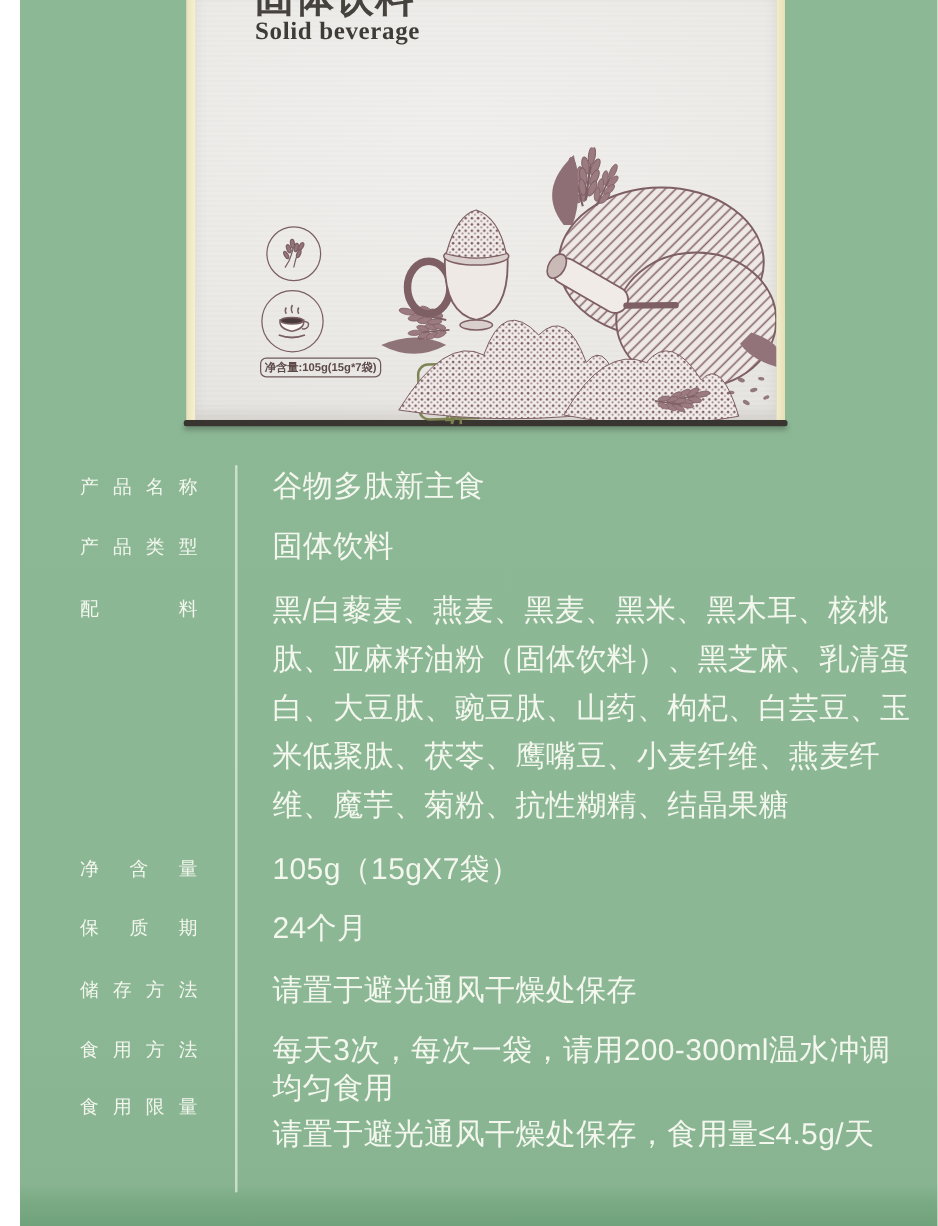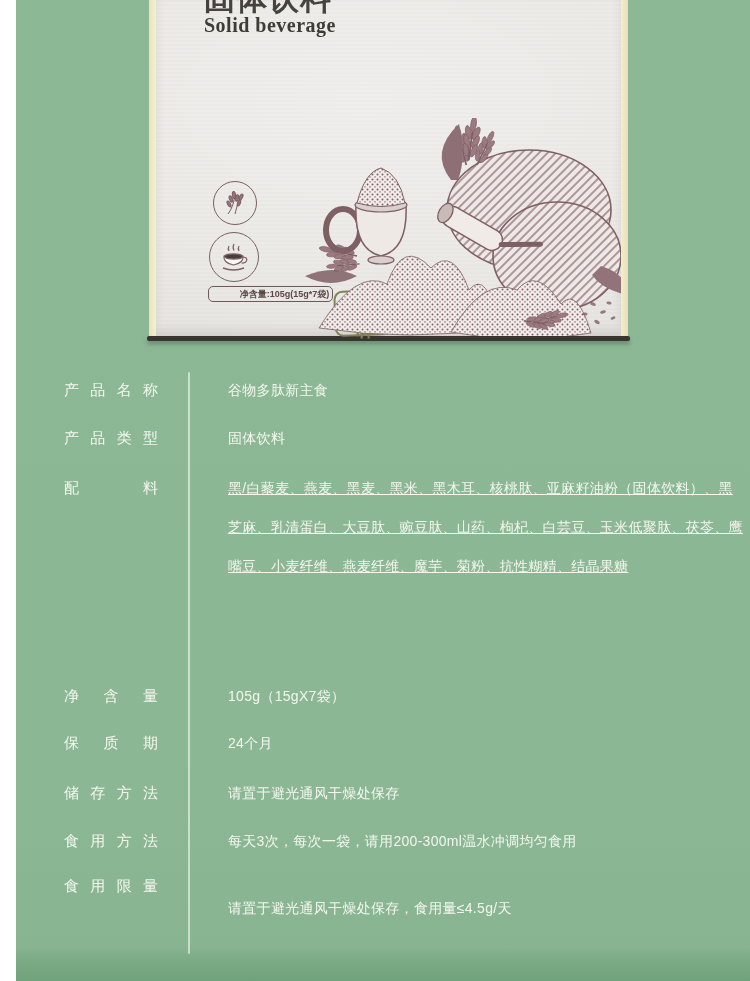--- a/index.html
+++ b/index.html
@@ -27,36 +27,36 @@
   .title-cn{position:absolute;left:55px;top:-22px;font-size:31px;font-weight:700;
     letter-spacing:1px;color:#46423E;white-space:nowrap;}
   .title-en{position:absolute;left:55px;top:14px;font-family:"Liberation Serif","DejaVu Serif",serif;
     font-size:20px;font-weight:700;letter-spacing:0.5px;color:#3F3C38;}
   .round-icon{position:absolute;border:1.6px solid #7A5F63;border-radius:50%;
     display:flex;align-items:center;justify-content:center;background:transparent;}
   .icon-wheat{left:64px;top:181px;width:42px;height:42px;}
   .icon-cup{left:60px;top:232px;width:48px;height:48px;}
   .net-badge{position:absolute;left:59px;top:286px;width:95px;height:14px;
     border:1px solid #6E585A;border-radius:5px;color:#5C4A48;font-size:9px;
-    line-height:14px;text-align:center;white-space:nowrap;font-weight:700;padding-left:28px;}
+    line-height:14px;text-align:center;white-space:nowrap;font-weight:700;}
   .stamp{position:absolute;left:185px;top:290px;width:57px;height:46px;
     border:2.5px solid #7F8454;border-radius:9px;transform:rotate(-2deg);
     color:#7C8150;font-weight:700;font-size:20px;line-height:22px;text-align:center;
     padding-top:4px;box-sizing:border-box;}
   .stamp-inner{transform:rotate(180deg);}
   .illus{position:absolute;left:152px;top:118px;}
   
   .spec-divider{position:absolute;left:172px;top:372px;width:2px;height:582px;
     background:rgba(255,255,255,0.55);border-radius:1px;}
   .spec-row{position:absolute;left:0;width:750px;color:#F3F7ED;}
   .spec-label{position:absolute;left:48px;width:94px;font-size:15px;line-height:30px;
     text-align:justify;text-align-last:justify;}
-  .spec-value{position:absolute;left:212px;width:516px;font-size:14px;line-height:30px;
+  .spec-value{position:absolute;left:202px;width:516px;font-size:24px;line-height:30px;
     letter-spacing:0.3px;}
-  .spec-value.multiline{line-height:39px;text-decoration:underline;}
+  .spec-value.multiline{line-height:39px;}
   .r0{top:375px}.r1{top:423px}.r2{top:469px}.r3{top:681px}
   .r4{top:728px}.r5{top:778px}.r6{top:826px}.r7{top:871px}
   .r2 .spec-label{top:4px;}
   .limit2{margin-top:22px;}
   p{margin:0;}
 </style>
 </head>
 <body>
 
 <div class="page">

